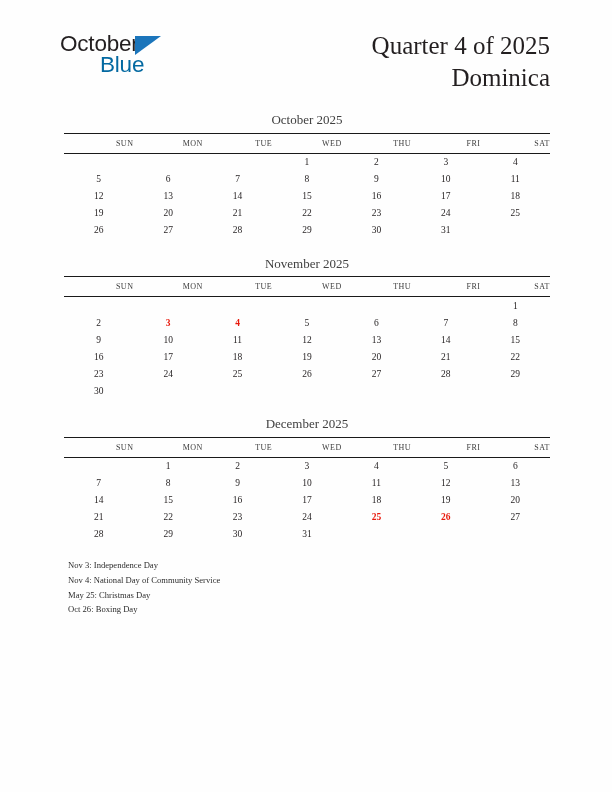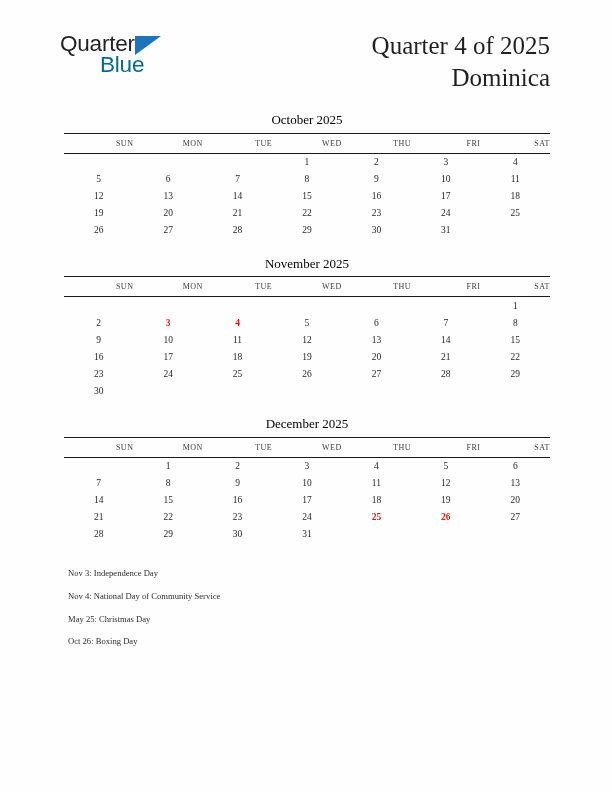--- a/index.html
+++ b/index.html
@@ -91,21 +91,21 @@
     width: 486px;
   }
   .month-block {
     width: 486px;
     margin-bottom: 17px;
   }
   .month-title {
     text-align: center;
     font-family: "Liberation Serif", serif;
     font-size: 13px;
-    color: #000000;
+    color: #404040;
     padding-bottom: 5px;
     line-height: 1.2;
   }
   table.cal {
     width: 486px;
     border-collapse: collapse;
     table-layout: fixed;
   }
   table.cal th {
     font-family: "Liberation Serif", serif;
@@ -142,32 +142,31 @@
     left: 68px;
     top: 558px;
     width: 460px;
   }
   .legend-item {
     font-family: "Liberation Serif", serif;
     font-size: 8.6px;
     color: #2d2d2d;
     line-height: 1.72;
     white-space: nowrap;
-    margin-top: 8px;
   }
 </style>
 </head>
 <body>
 
 <div class="page">
 
   <div class="header">
 
     <div class="logo">
-      <span class="logo-general">Quarter</span>
+      <span class="logo-general">October</span>
       <span class="logo-triangle"></span>
       <span class="logo-blue">Blue</span>
     </div>
 
     <div class="title-block">
       <div class="title-line1">Quarter 4 of 2025</div>
       <div class="title-line2">Dominica</div>
     </div>
 
   </div>

